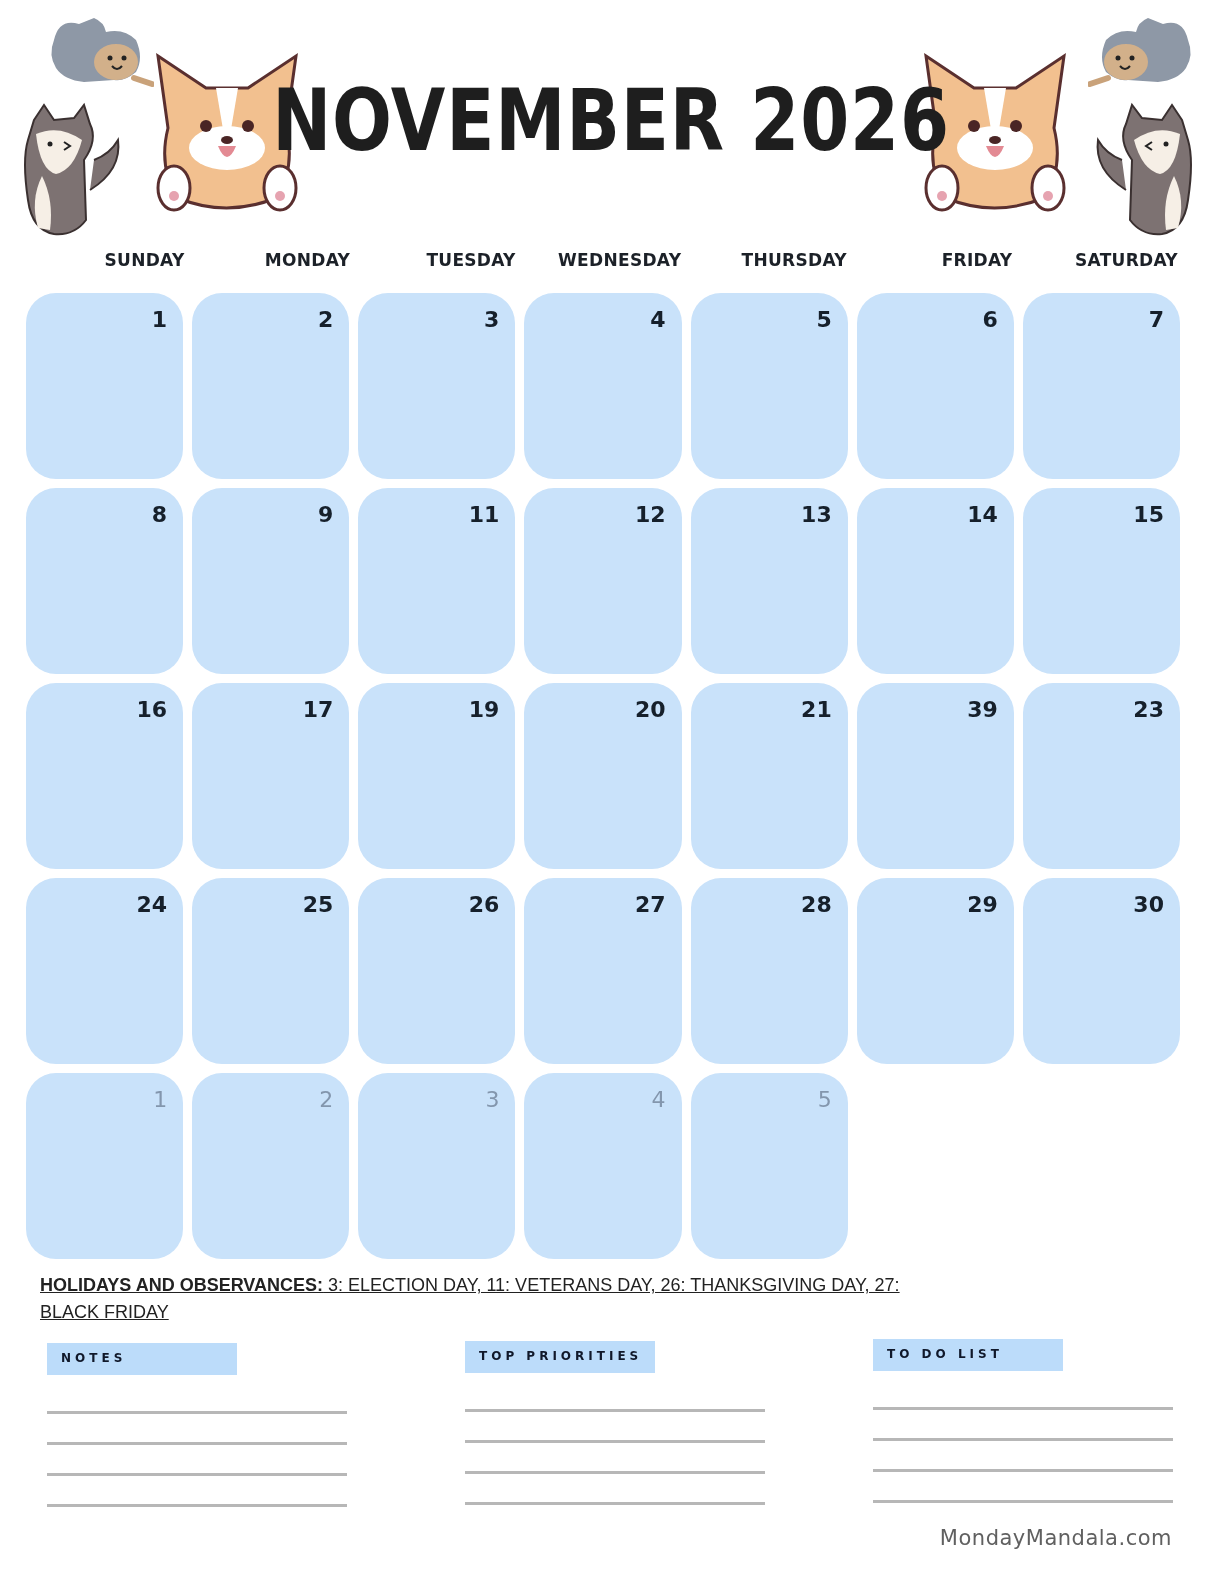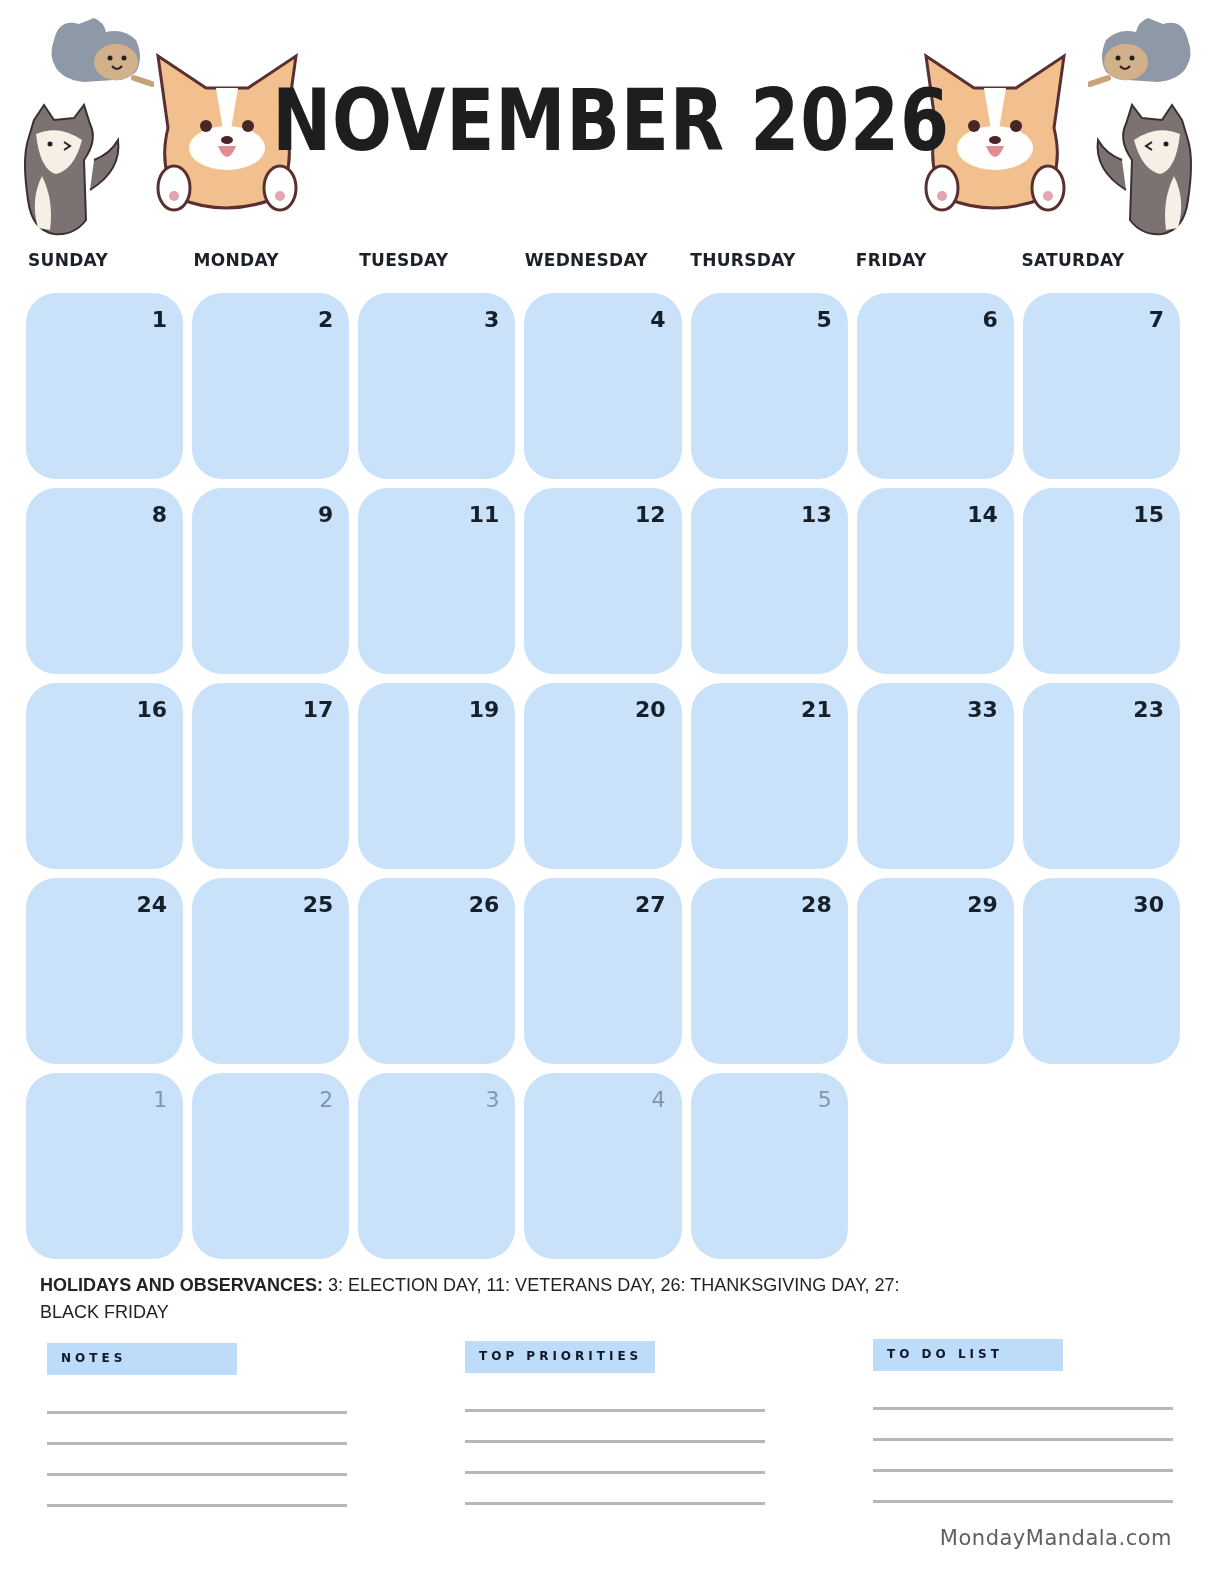--- a/index.html
+++ b/index.html
@@ -10,33 +10,33 @@
       position: absolute; left: 0; width: 1222px; top: 70px; text-align: center;
       font-family: "DejaVu Sans", sans-serif; font-weight: bold; font-size: 86px;
       letter-spacing: 1px; color: #1e1e1e; transform: scaleX(0.82); transform-origin: center;
       line-height: 100px;
     }
 
     .art { position: absolute; }
 
     .dow-row { position: absolute; top: 250px; left: 28px; width: 1150px; display: grid;
       grid-template-columns: repeat(7, 1fr); column-gap: 9px; }
-    .dow { text-align: left; font-family: "DejaVu Sans", sans-serif; font-weight: bold;
+    .dow { text-align: right; font-family: "DejaVu Sans", sans-serif; font-weight: bold;
       font-size: 17px; color: #1c2128; letter-spacing: 0.3px; }
 
     .grid { position: absolute; top: 293px; left: 26px; width: 1154px; display: grid;
       grid-template-columns: repeat(7, 1fr); grid-template-rows: repeat(5, 186px);
       column-gap: 9px; row-gap: 9px; }
     .cell { background: #c9e2fa; border-radius: 30px; position: relative; }
     .num { position: absolute; top: 14px; right: 16px; font-family: "DejaVu Sans", sans-serif;
       font-weight: bold; font-size: 22px; color: #16202b; }
     .cell.other .num { color: #8396ad; font-weight: normal; }
 
     .holidays { position: absolute; top: 1272px; left: 40px; width: 900px; font-size: 18px;
-      line-height: 27px; color: #222; font-family: "Liberation Sans", sans-serif; }
+      line-height: 27px; color: #222; font-family: "Liberation Sans", sans-serif; text-decoration: underline; }
     .holidays b { font-weight: bold; }
 
     .section { position: absolute; width: 302px; }
     .section-label { height: 32px; width: 190px; background: #bcdcfa; font-family: "DejaVu Sans", sans-serif;
       font-weight: bold; font-size: 12px; letter-spacing: 4px; color: #10182a; padding: 8px 0 8px 14px; }
     .line { height: 3px; background: #b7b7b7; width: 300px; margin-top: 28px; }
     .line:first-of-type { margin-top: 0; }
     .lines { margin-top: 36px; }
 
     .footer { position: absolute; right: 50px; bottom: 32px; font-family: "DejaVu Sans", sans-serif;
@@ -176,21 +176,21 @@
       <span class="num">19</span>
     </div>
   <div class="cell">
       <span class="num">20</span>
     </div>
   <div class="cell">
       <span class="num">21</span>
     </div>
 
   <div class="cell">
-      <span class="num">33</span>
+      <span class="num">39</span>
     </div>
   <div class="cell">
       <span class="num">23</span>
     </div>
   <div class="cell">
       <span class="num">24</span>
     </div>
   <div class="cell">
       <span class="num">25</span>
     </div>

